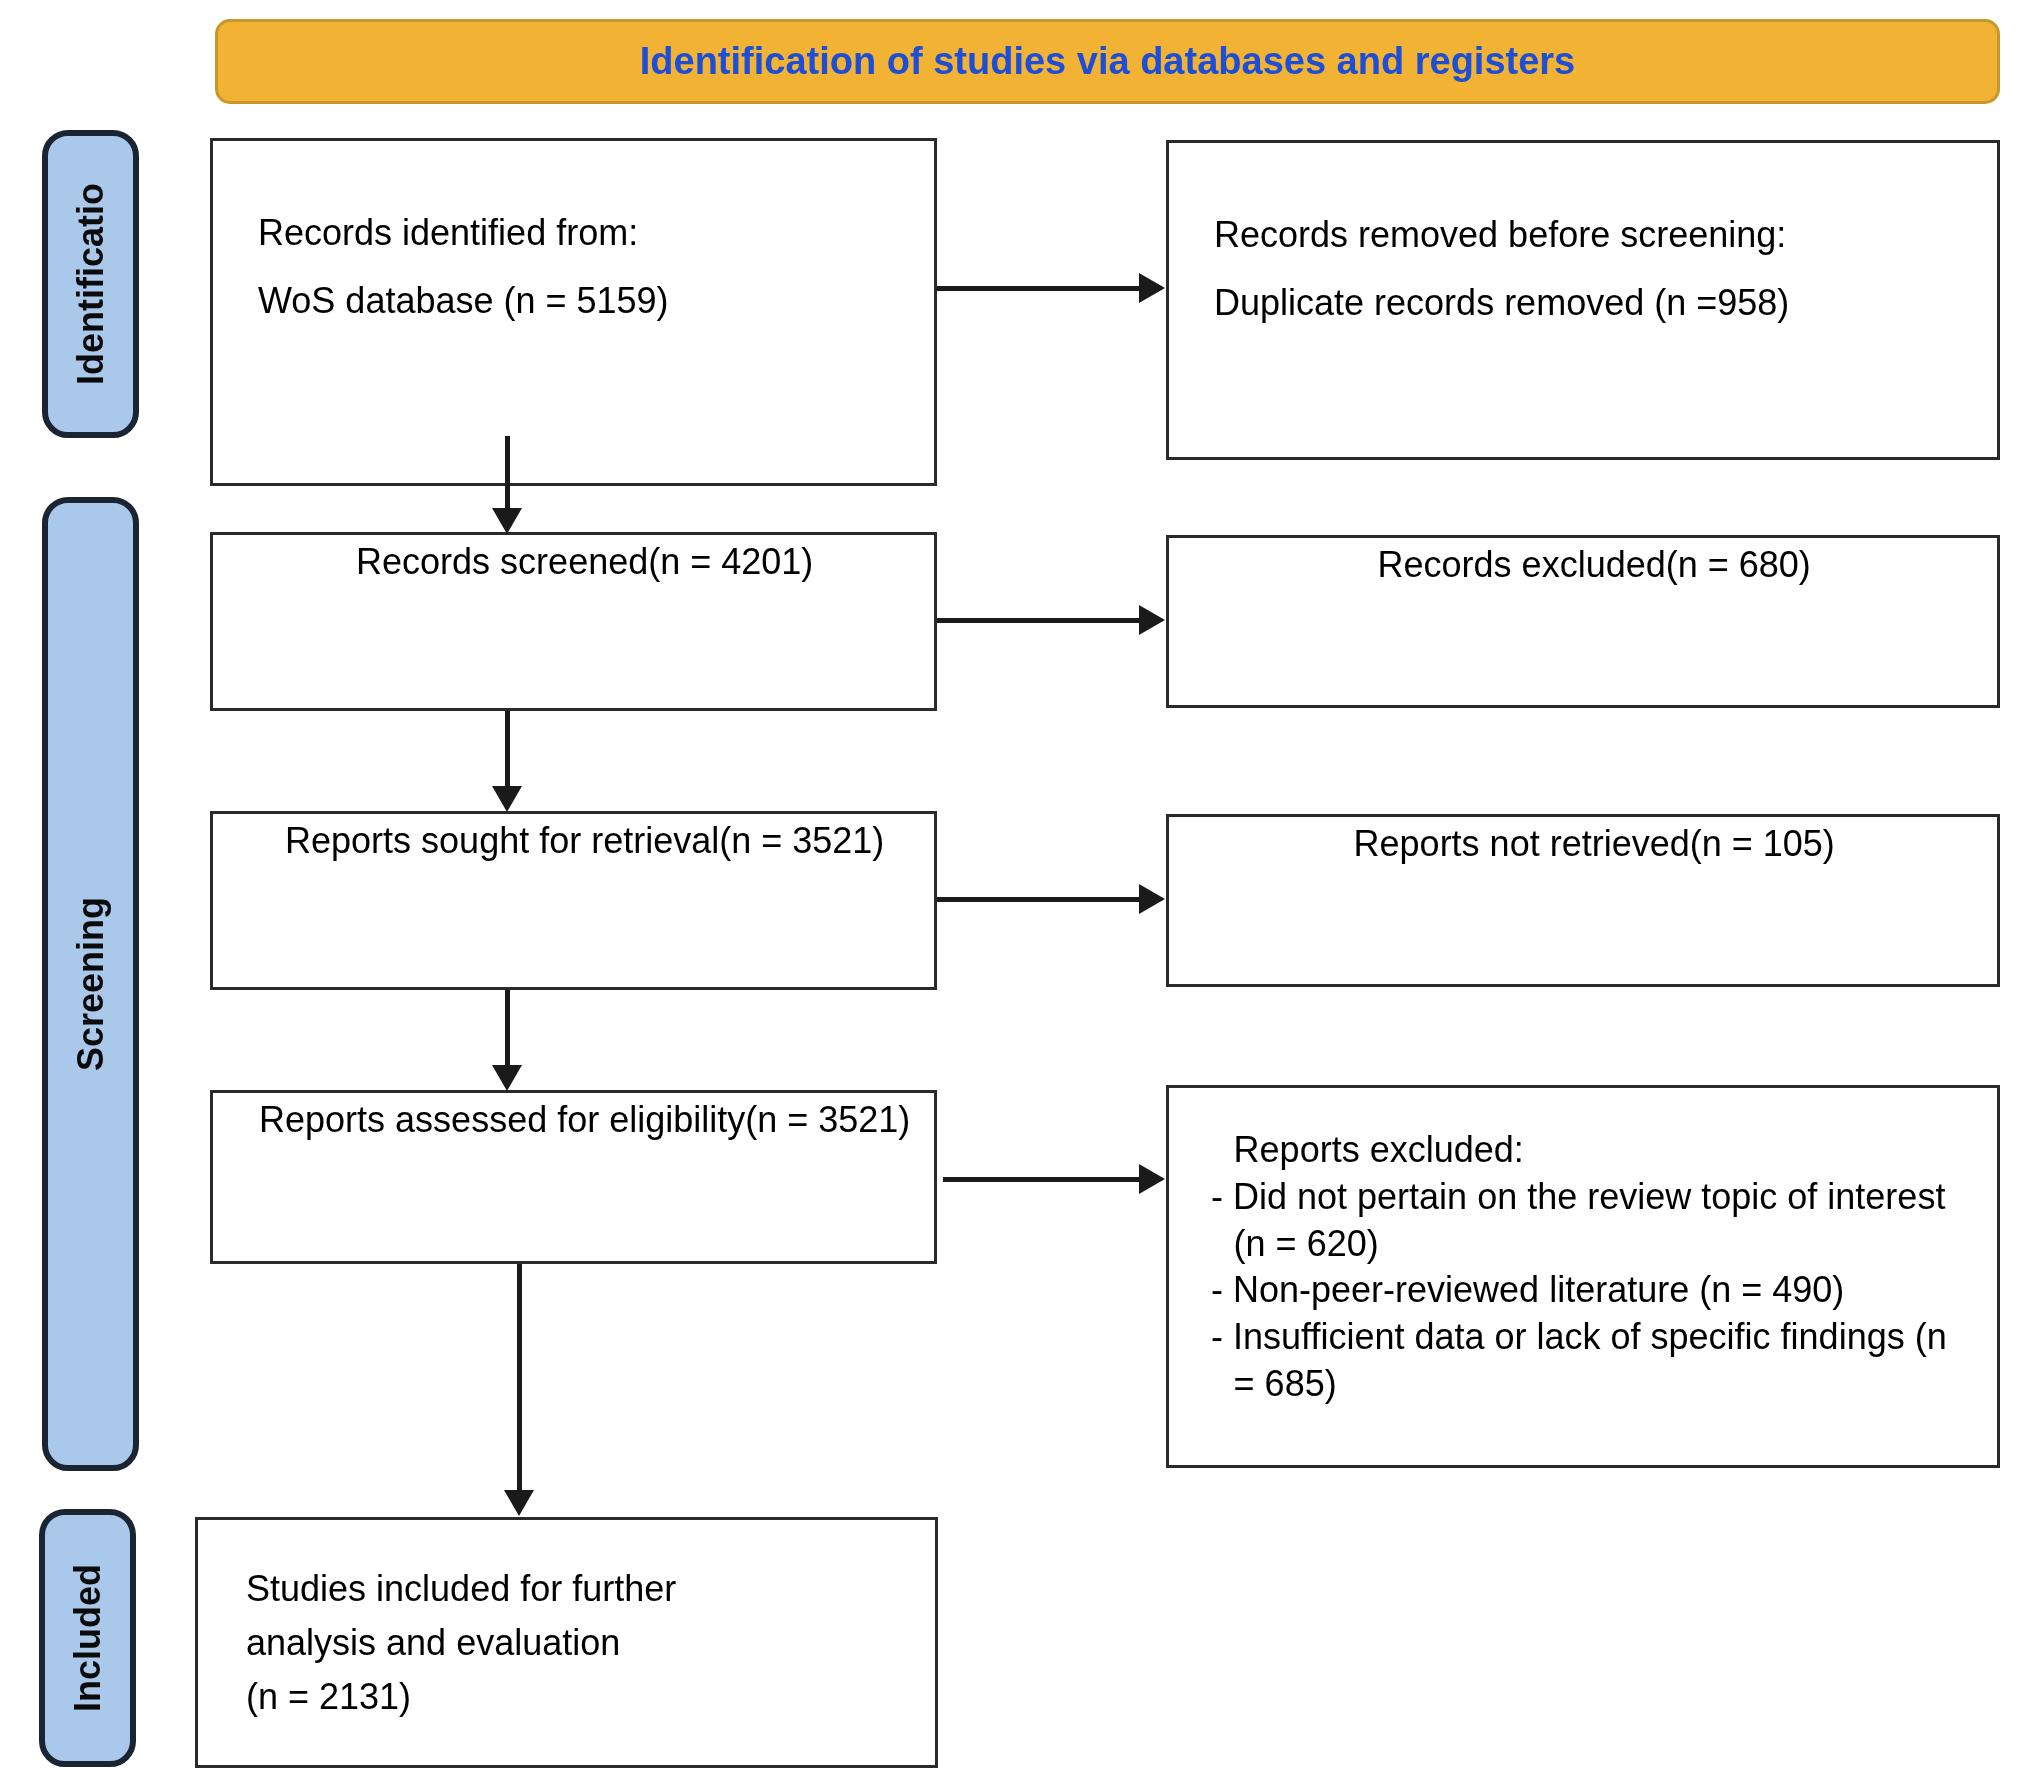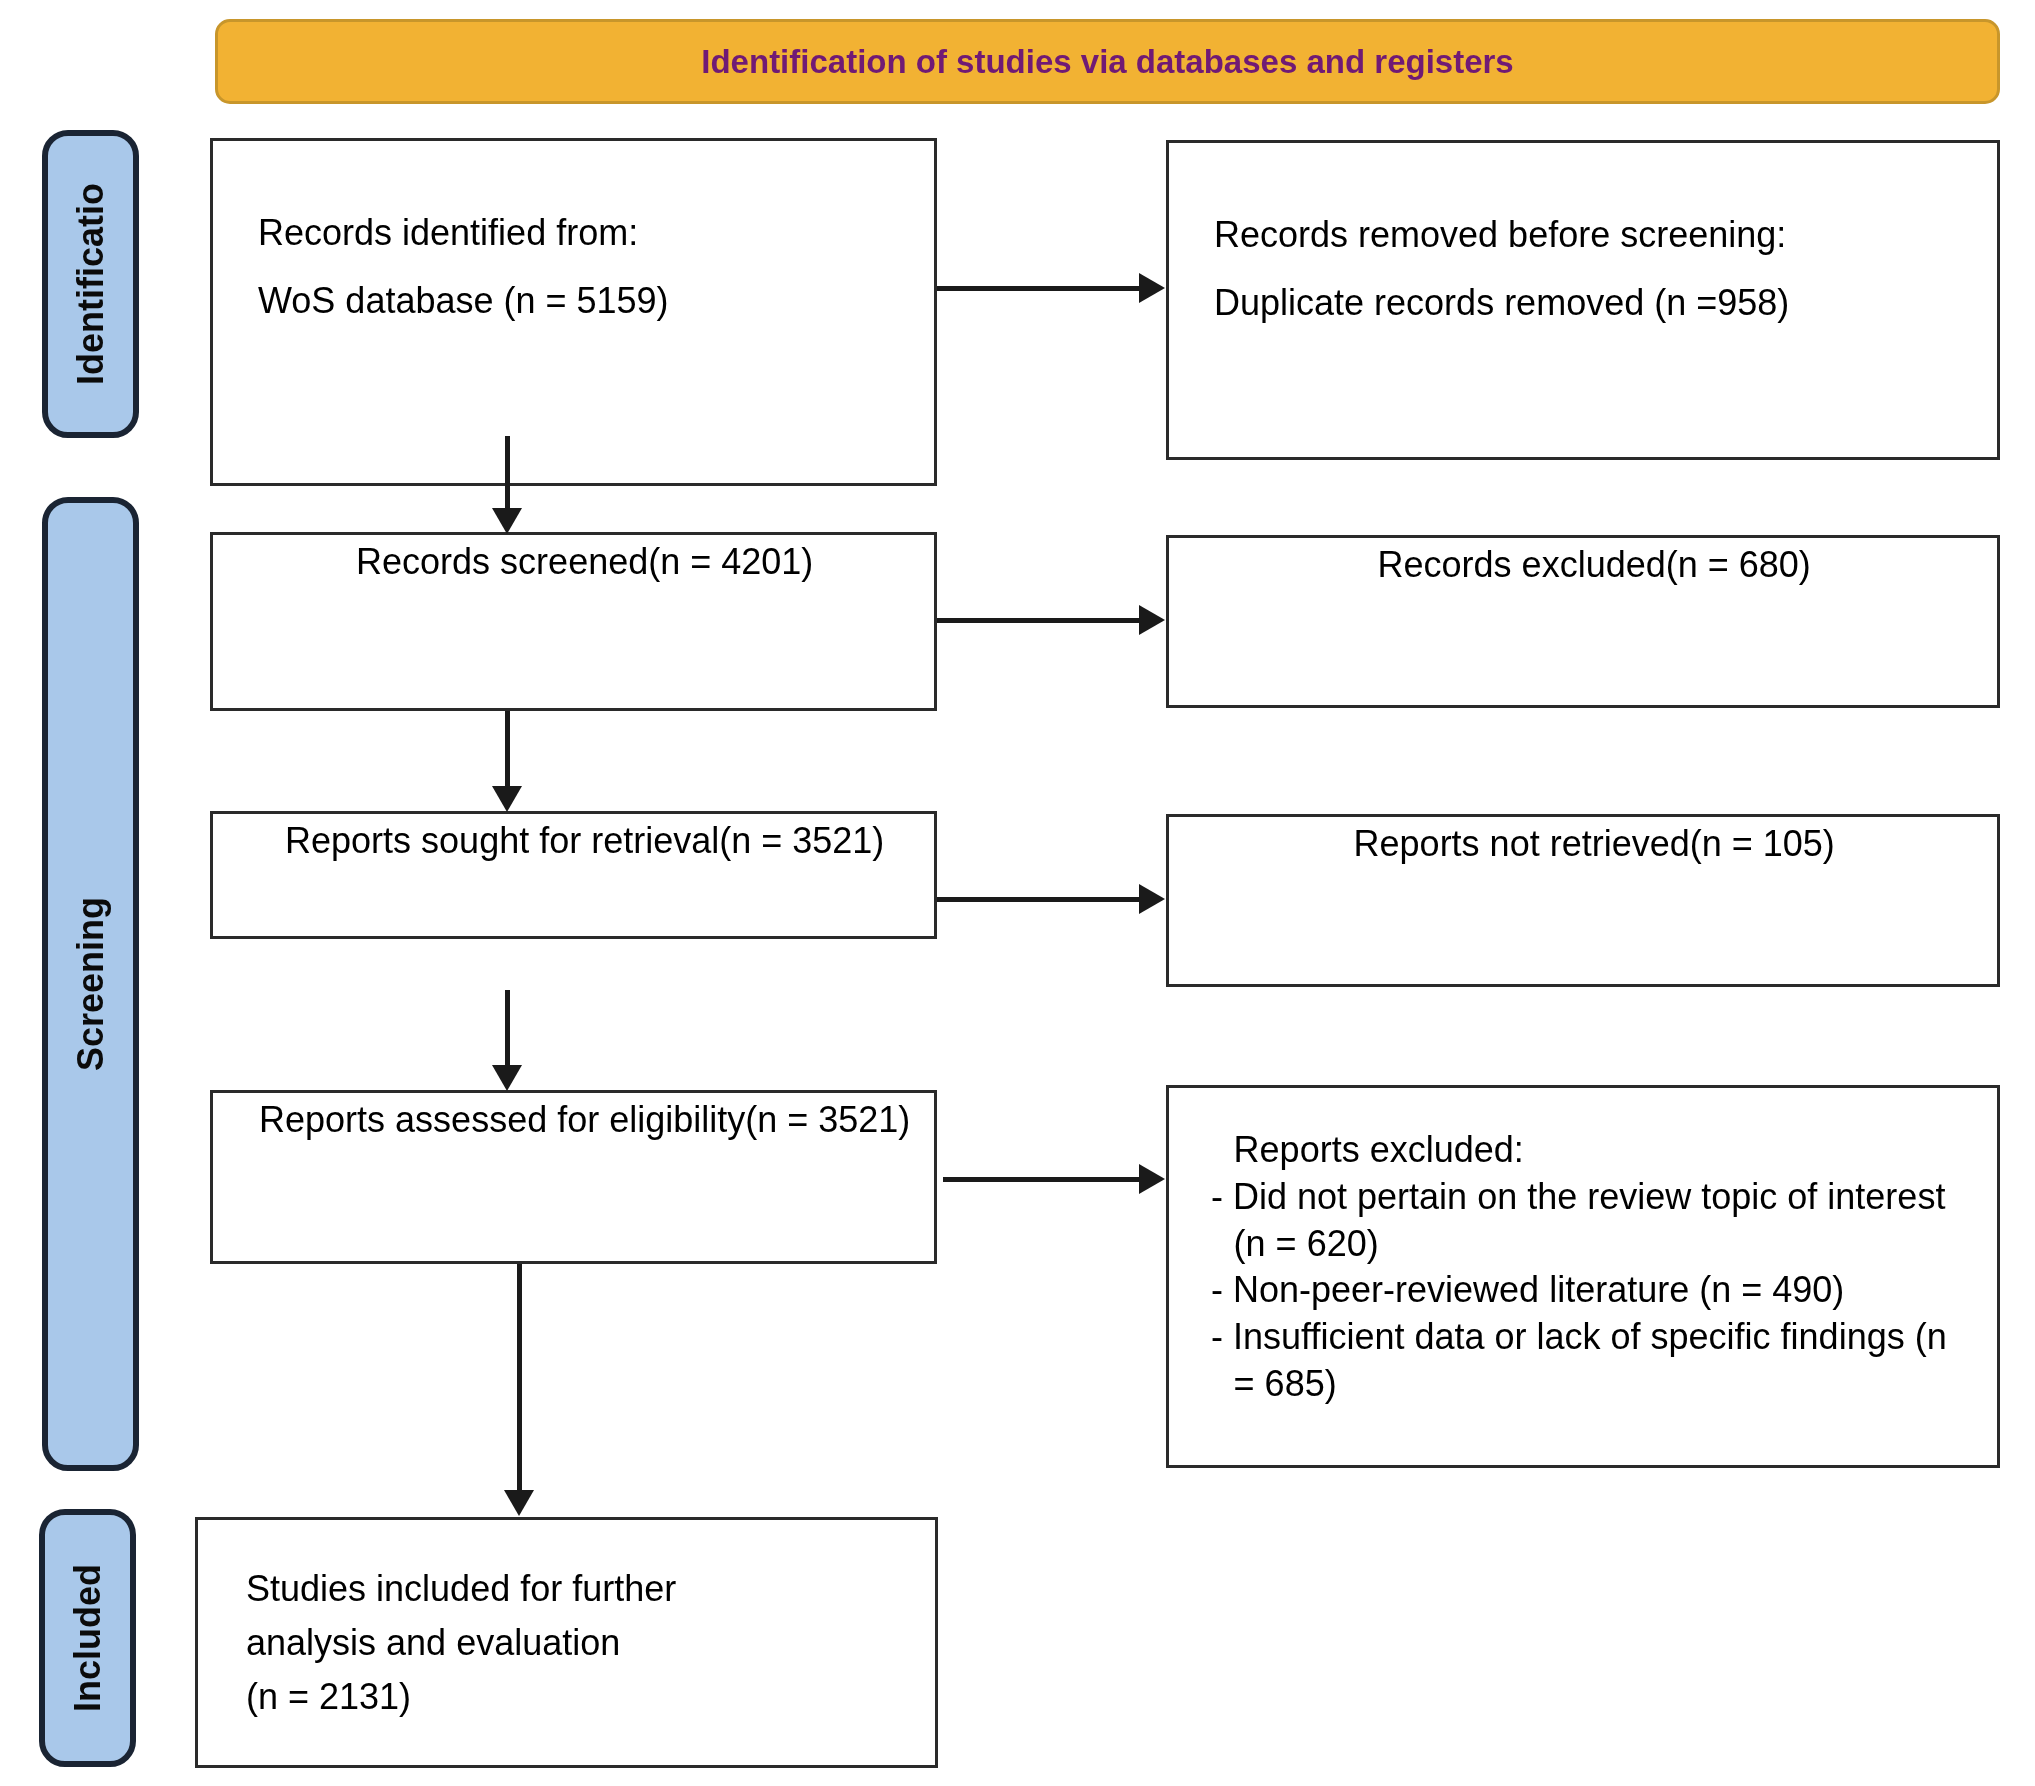--- a/index.html
+++ b/index.html
@@ -13,21 +13,21 @@
     overflow:hidden;
   }
 
   
   .banner {
     position:absolute; left:215px; top:19px; width:1785px; height:85px;
     background:#F2B233; border:3.8px solid #C8962B; border-radius:15px;
     display:flex; align-items:center; justify-content:center;
     box-sizing:border-box;
   }
-  .banner span { font-size:33px; font-weight:bold; color:#701a75; }
+  .banner span { font-size:38px; font-weight:bold; color:#1d4ed8; }
 
   
   .pill {
     position:absolute; width:97px;
     background:#A9C8EA; border:6px solid #1A2433; border-radius:26px;
     box-sizing:border-box;
   }
   .pill-ident  { left:42px; top:130px;  height:308px; }
   .pill-screen { left:42px; top:497px;  height:974px; }
   .pill-incl   { left:39px; top:1509px; height:258px; }
@@ -42,21 +42,21 @@
     position:absolute; background:#ffffff; border:3.8px solid #2A2A2A;
     box-sizing:border-box; font-size:36px; color:#000;
   }
   .box p { margin:0; }
   .bL { left:210px;  width:727px; }
   .bR { left:1166px; width:834px; }
   .r1  { top:138px;  height:348px; }
   .r1R { top:140px;  height:320px; }
   .r2  { top:532px;  height:179px; }
   .r2R { top:535px;  height:173px; }
-  .r3  { top:811px; height:128px; }
+  .r3  { top:811px; height:179px; }
   .r3R { top:814px; height:173px; }
   .r4  { top:1090px; height:174px; }
   .r4R { top:1085px; height:383px; }
   .bBottom { left:195px; top:1517px; width:743px; height:251px; }
 
   .box-top { padding:69px 30px 0 45px; line-height:1.25; }
   .box-top p + p { margin-top:23px; }
   .box-mid {
     display:flex; flex-direction:row; justify-content:center;
     padding-left:45px; padding-right:22.6px; line-height:1.5;

